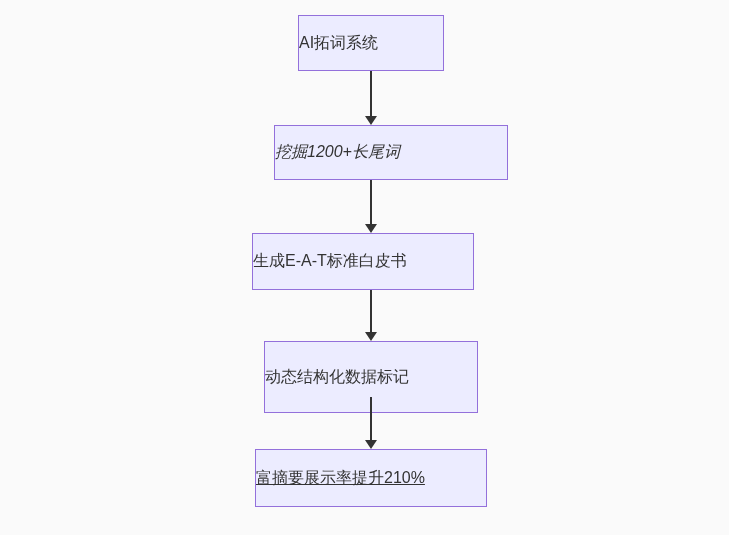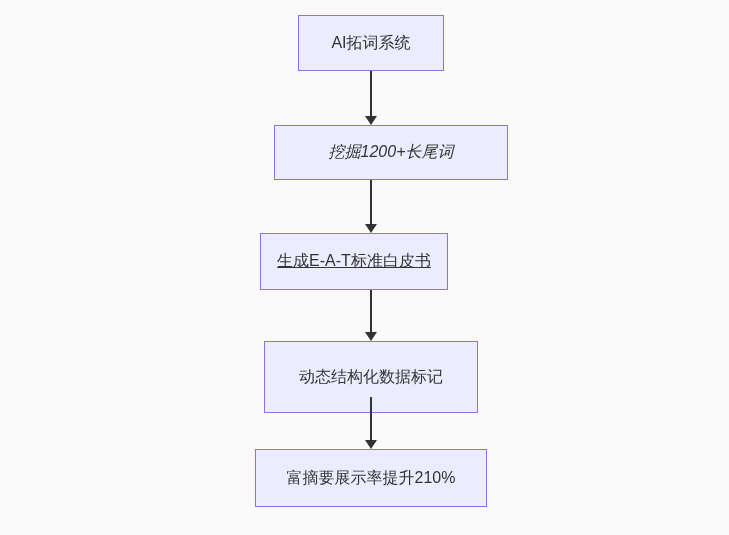--- a/index.html
+++ b/index.html
@@ -18,29 +18,29 @@
   }
   .node {
     position: absolute;
     box-sizing: border-box;
     background: #ECECFF;
     border: 1px solid #9370DB;
     color: #333333;
     font-size: 16px;
     display: flex;
     align-items: center;
-    justify-content: center;
+    justify-content: flex-start;
     text-align: center;
     white-space: nowrap;
   }
   .node-1 { left: 298px; top: 15px;  width: 146px; height: 56px; }
   .node-2 { left: 274px; top: 125px; width: 234px; height: 55px; font-style: italic; }
-  .node-3 { left: 260px; top: 233px; width: 188px; height: 57px; text-decoration: underline; }
+  .node-3 { left: 252px; top: 233px; width: 222px; height: 57px; }
   .node-4 { left: 264px; top: 341px; width: 214px; height: 72px; }
-  .node-5 { left: 255px; top: 449px; width: 232px; height: 58px; }
+  .node-5 { left: 255px; top: 449px; width: 232px; height: 58px; text-decoration: underline; }
 
   .arrow {
     position: absolute;
     left: 365px;            
     width: 12px;
     display: flex;
     flex-direction: column;
     align-items: center;
   }
   .arrow .shaft {

